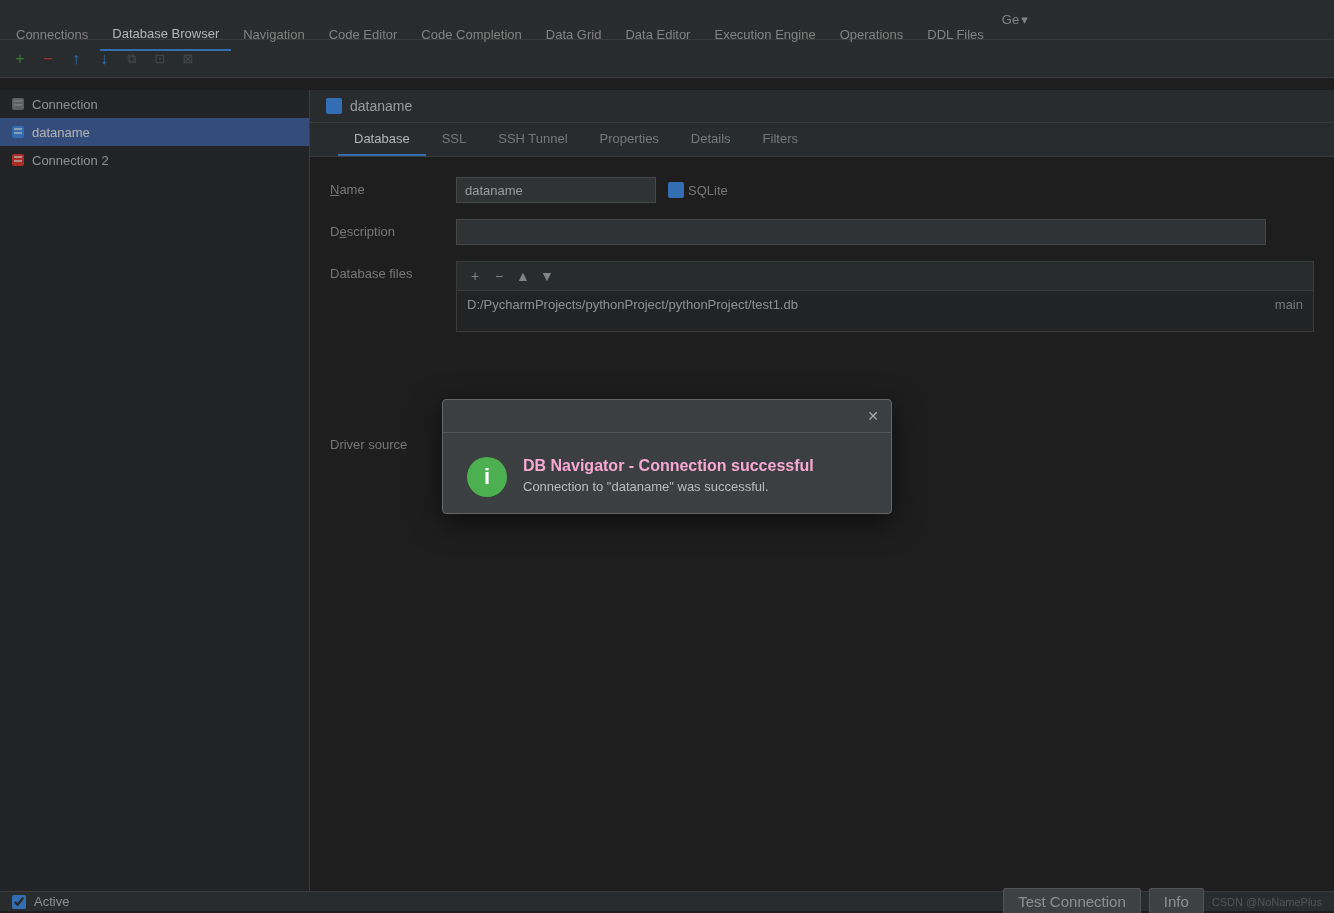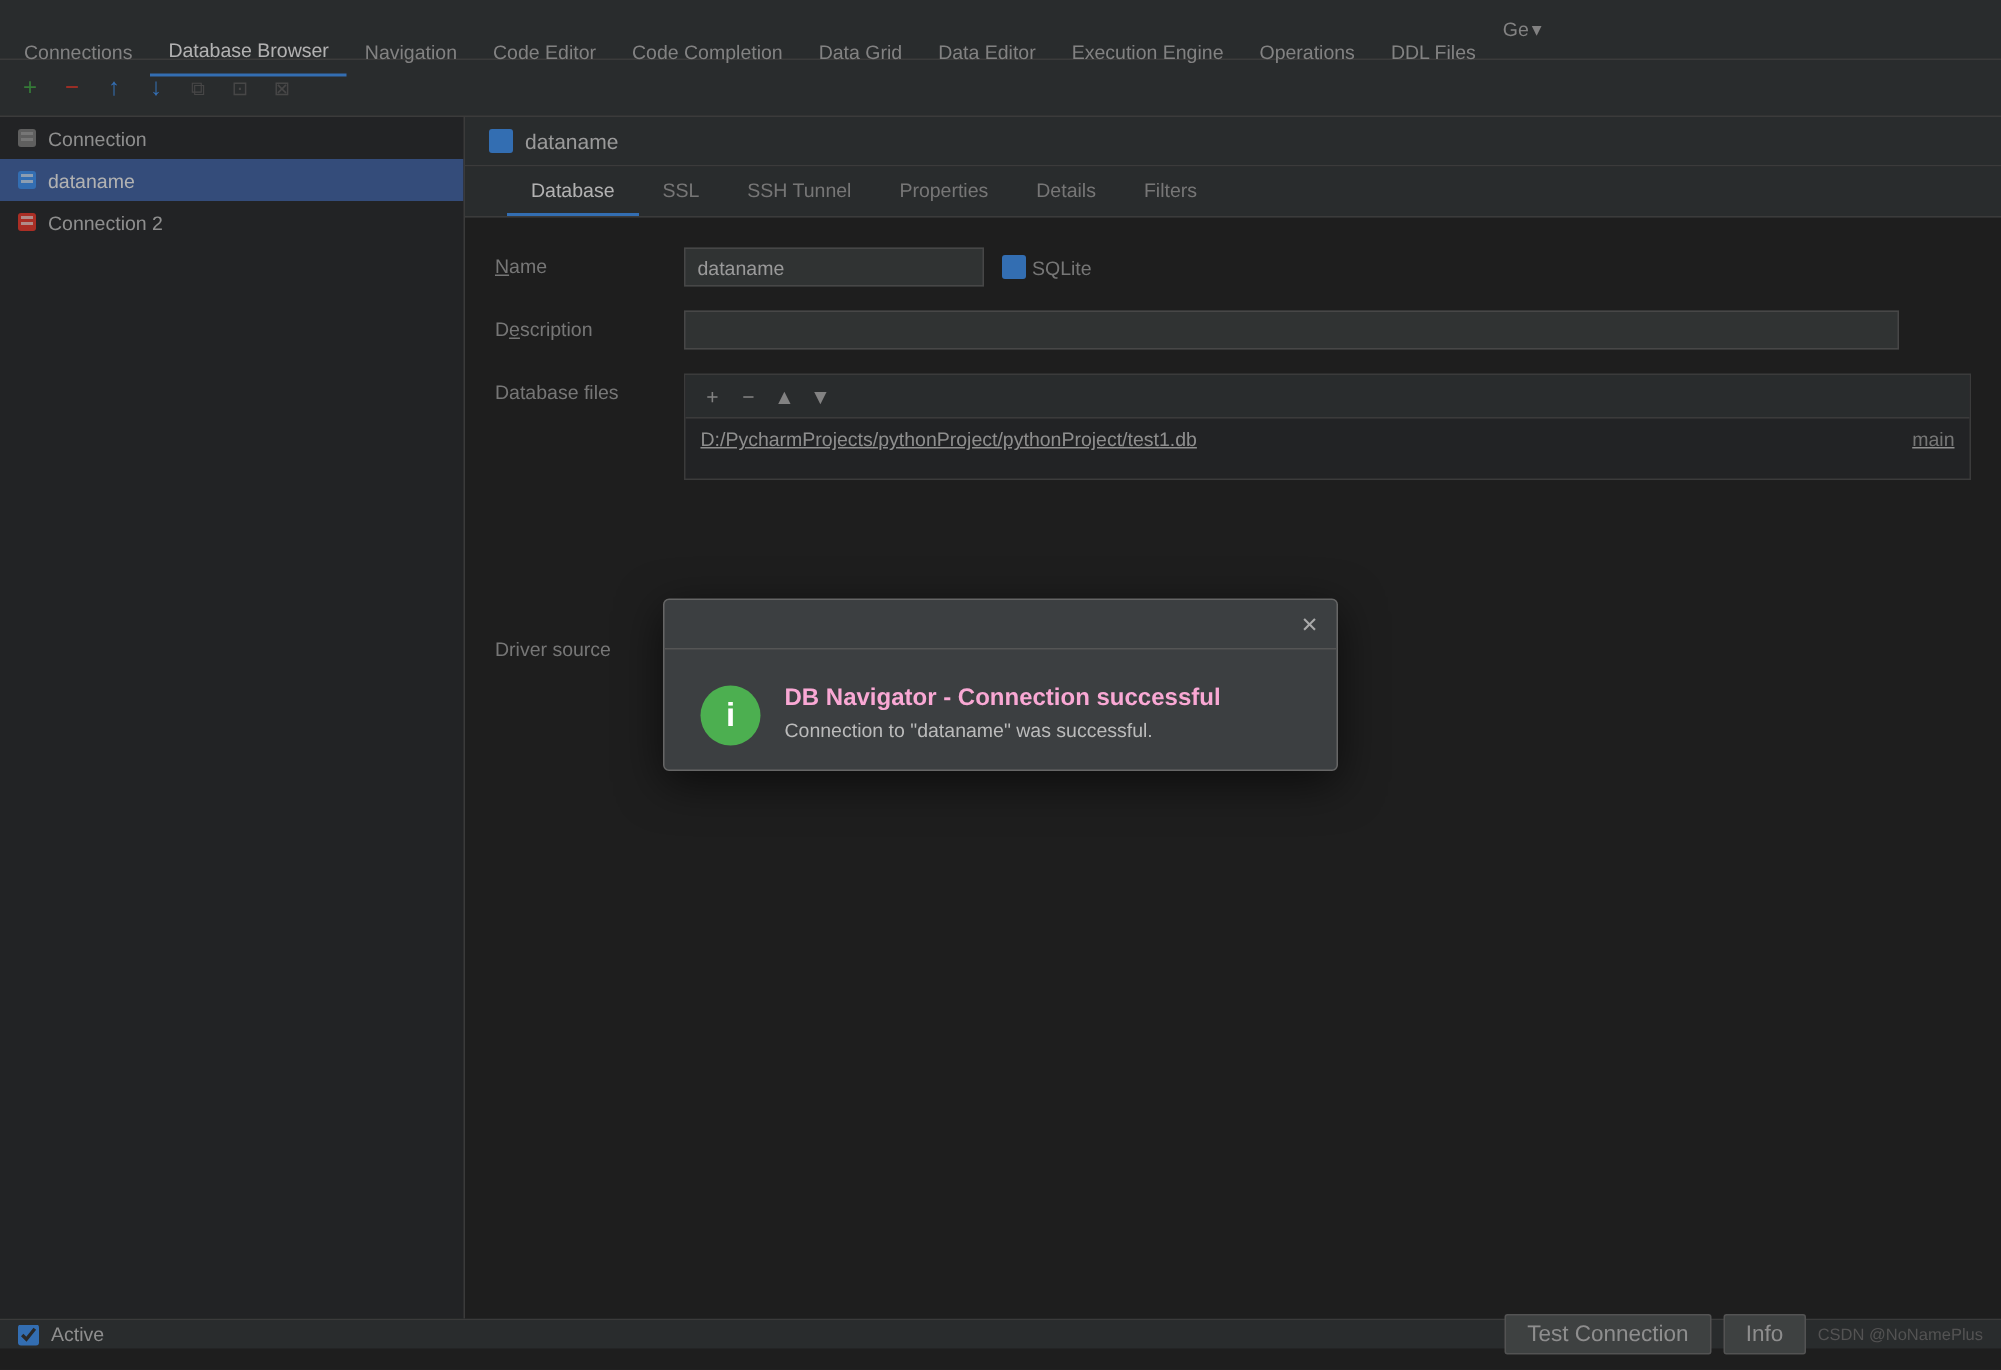--- a/index.html
+++ b/index.html
@@ -65,20 +65,21 @@
     .toolbar-btn.green { color: #4caf50; }
     .toolbar-btn.red { color: #f44336; }
     .toolbar-btn.blue-up { color: #4a9eff; }
     .toolbar-btn.blue-down { color: #4a9eff; }
     .toolbar-btn.disabled { color: #666; cursor: default; }
 
     
     .main-layout {
       display: flex;
       height: calc(913px - 40px - 38px - 34px);
+      margin-top: 12px;
     }
 
     
     .sidebar {
       width: 310px;
       background: #313335;
       border-right: 1px solid #555;
       display: flex;
       flex-direction: column;
       overflow-y: auto;
@@ -233,21 +234,20 @@
       height: 20px;
       display: flex;
       align-items: center;
       justify-content: center;
       cursor: pointer;
       color: #bbb;
       font-size: 14px;
     }
     .db-files-list {
       min-height: 40px;
-      text-decoration: underline;
     }
     .db-file-row {
       display: flex;
       align-items: center;
       padding: 6px 10px;
       justify-content: space-between;
       color: #ccc;
     }
 
     

